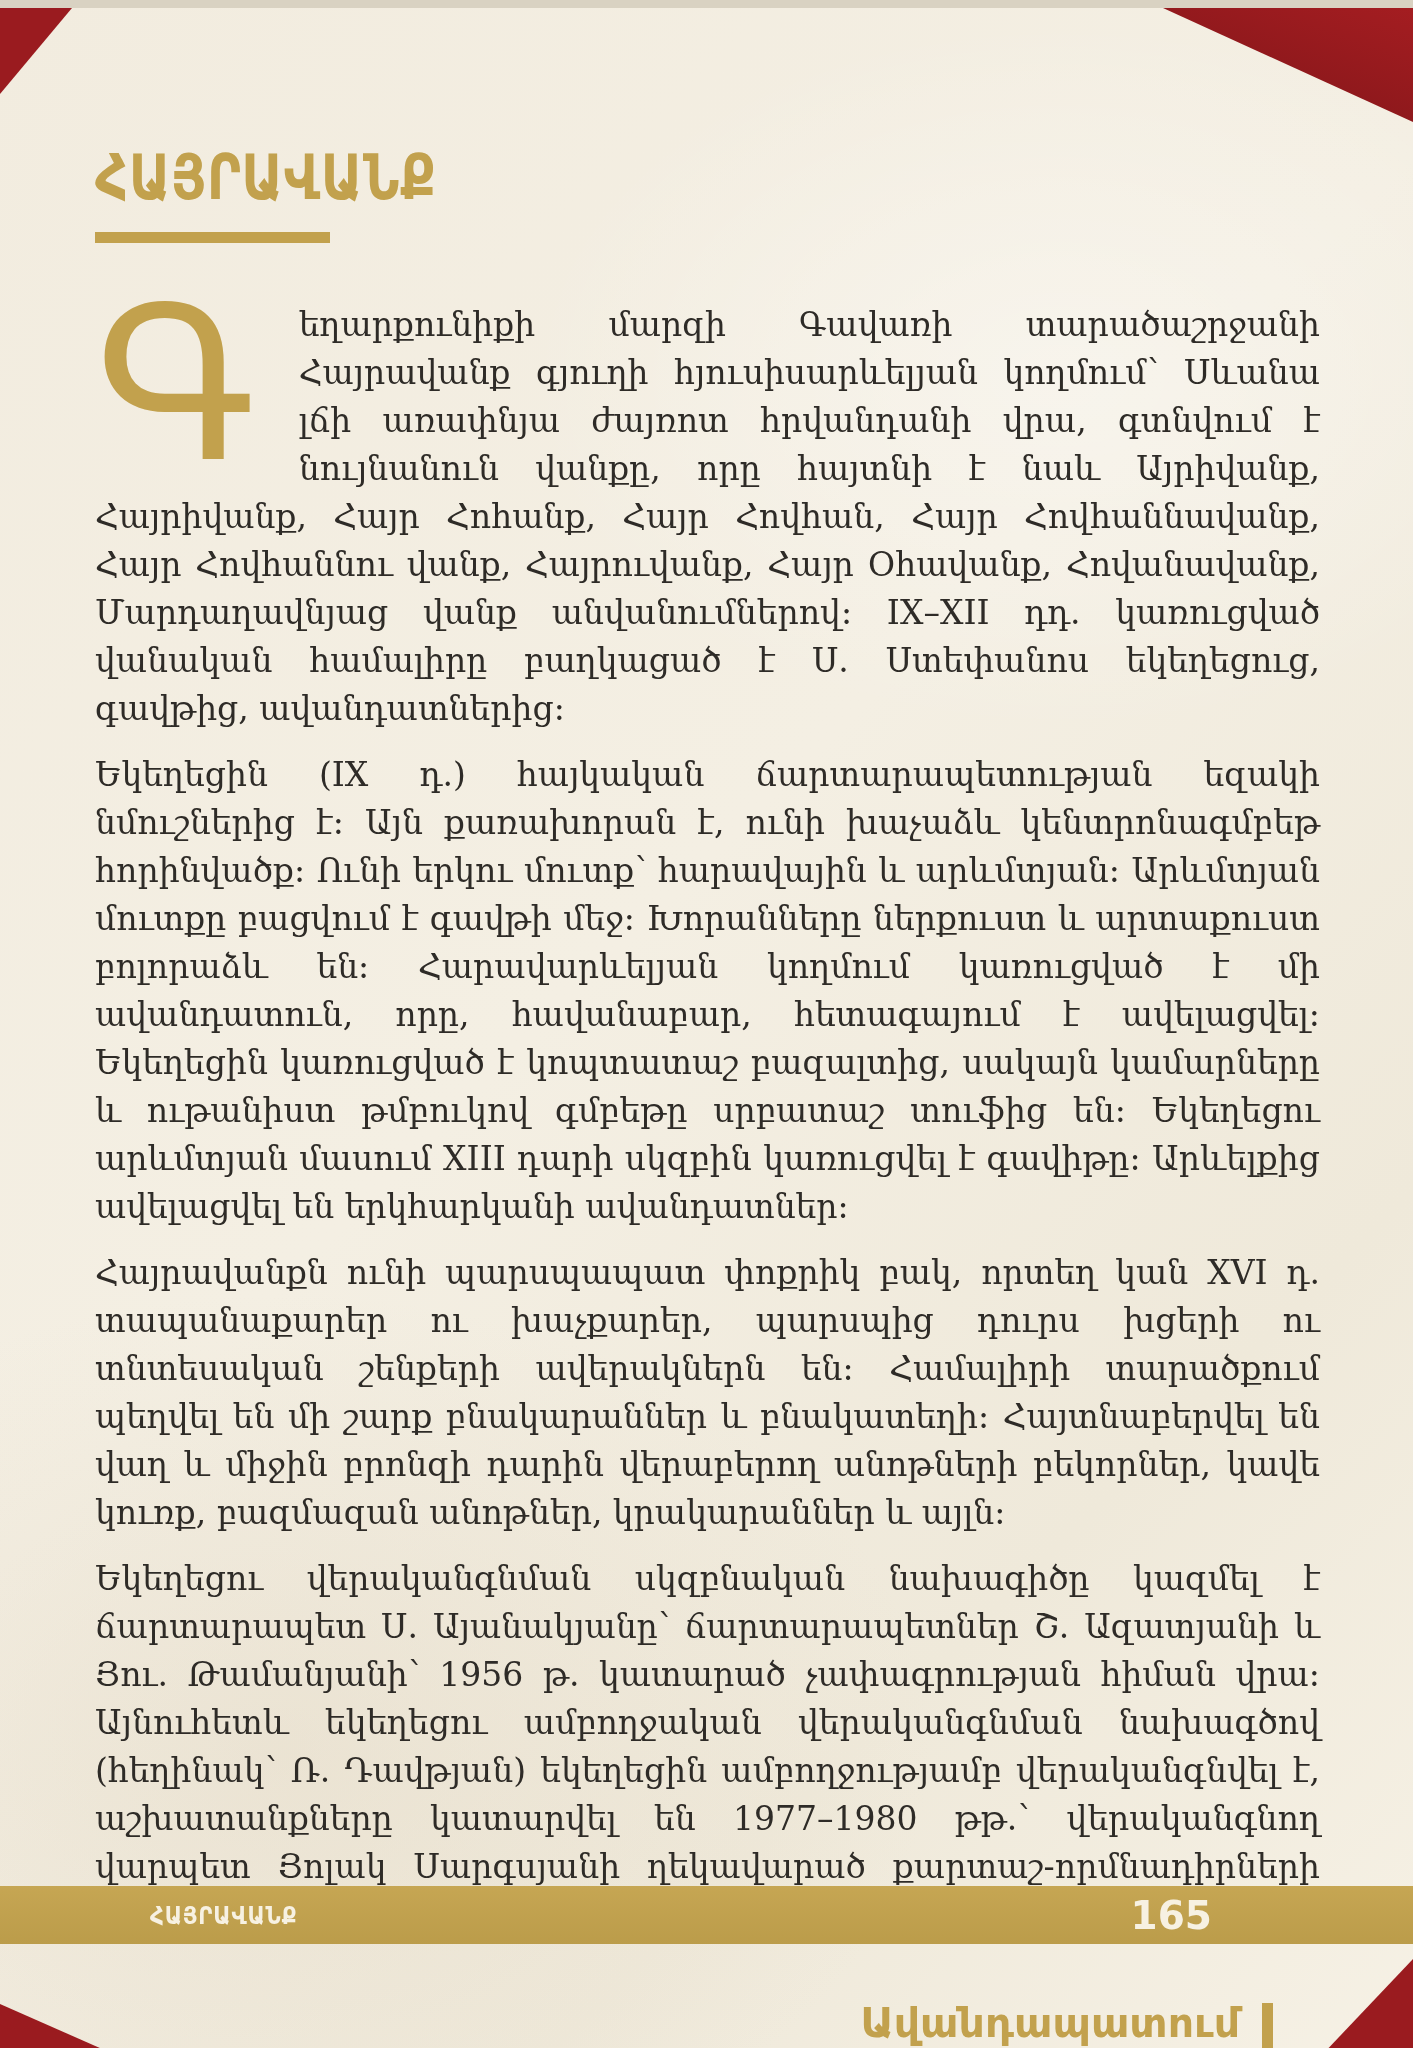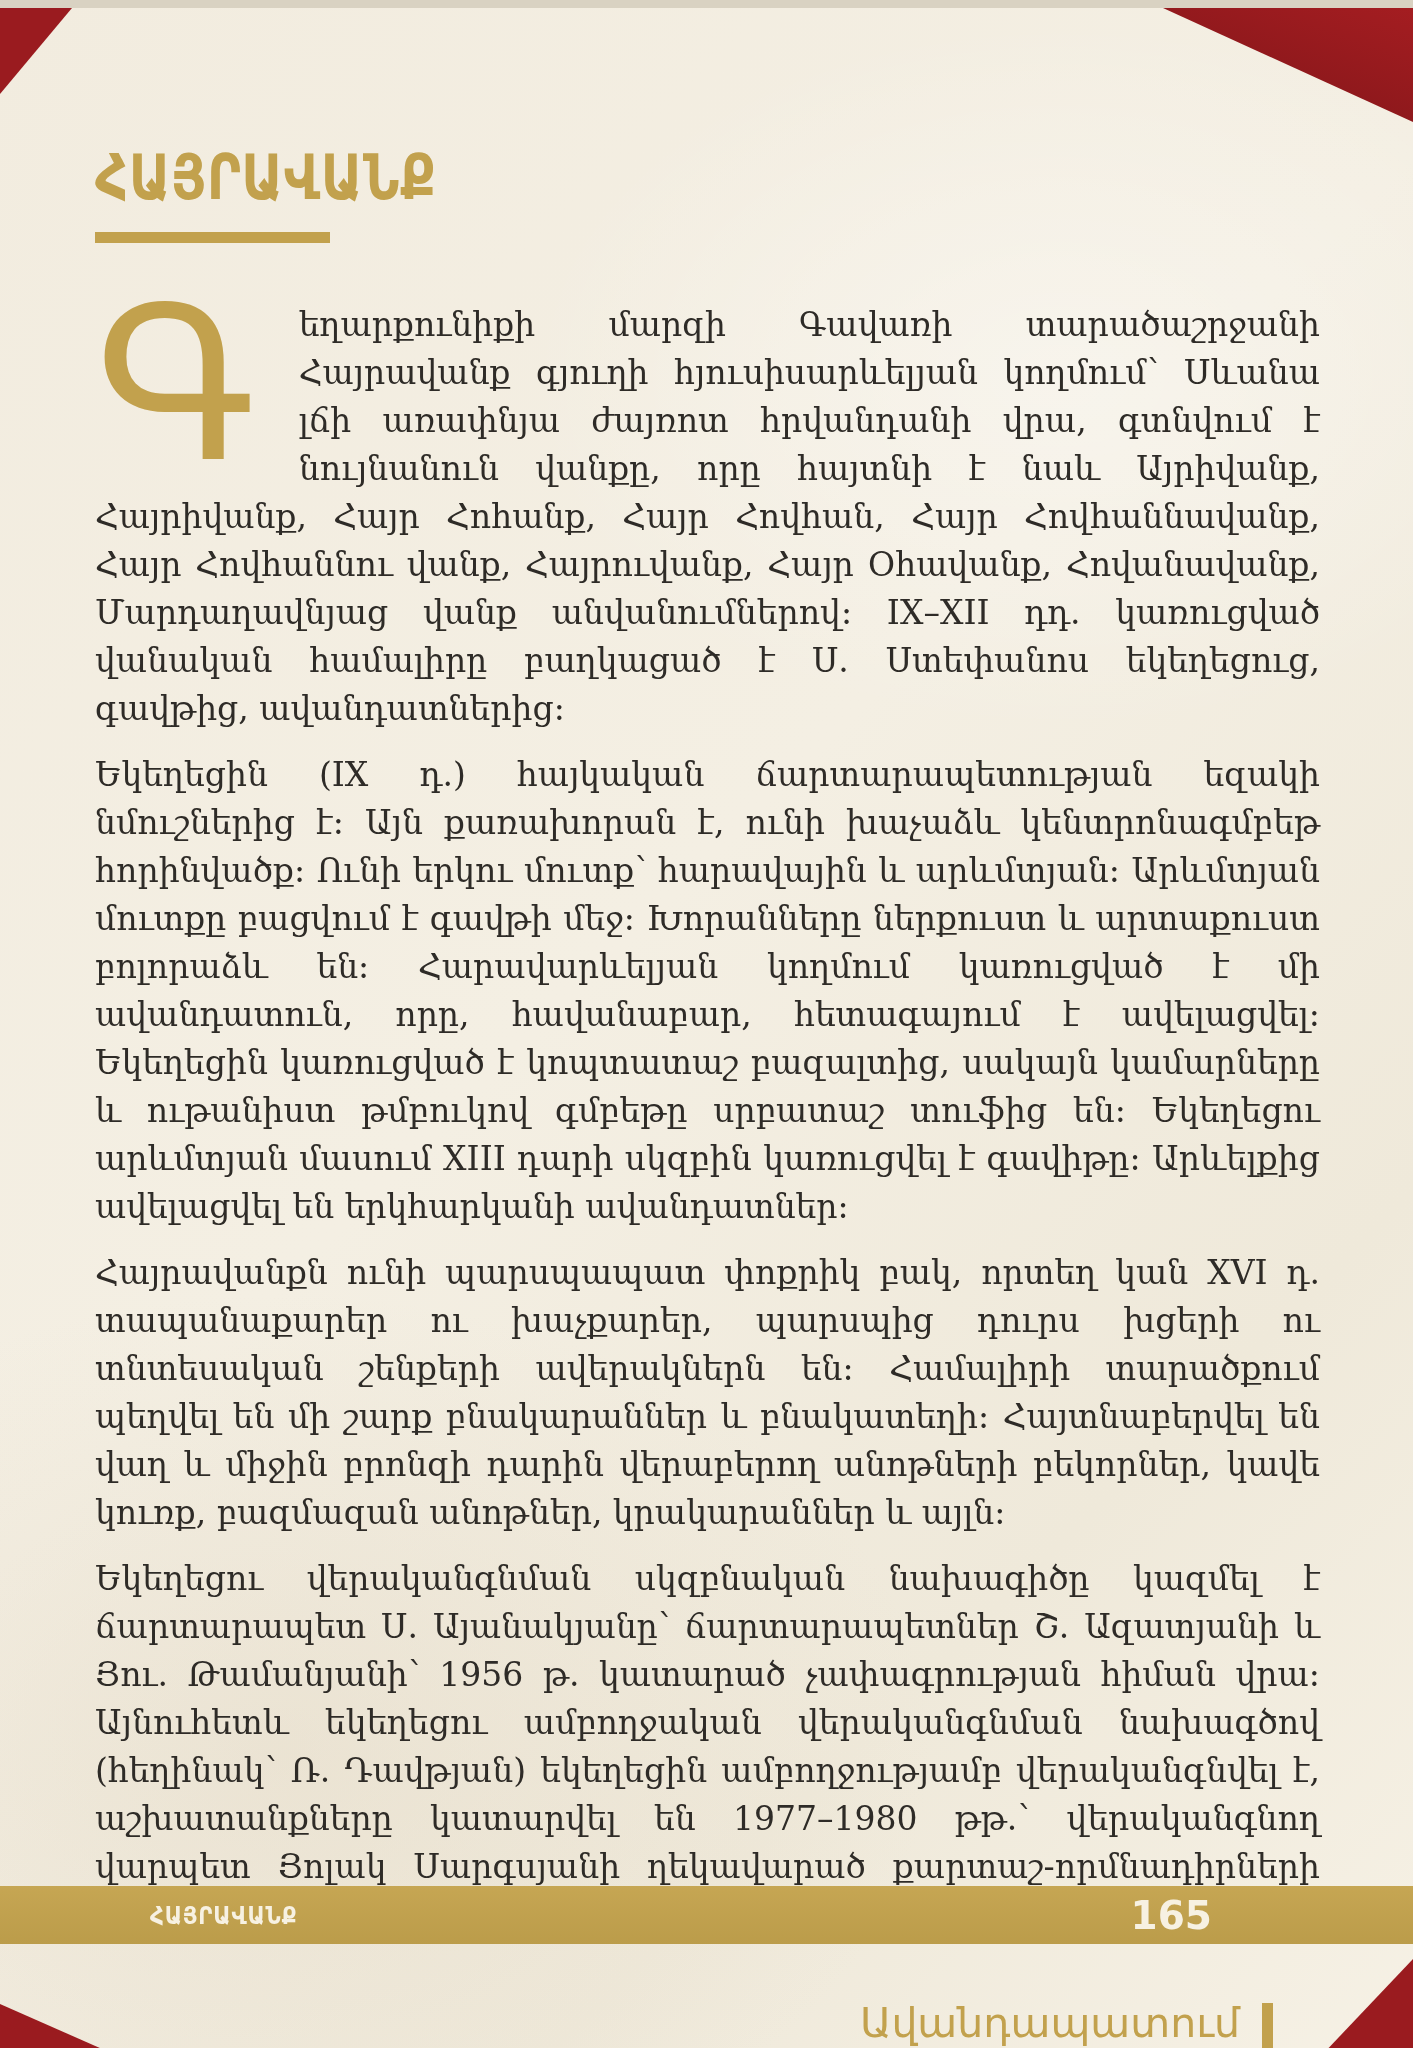--- a/index.html
+++ b/index.html
@@ -68,21 +68,21 @@
     font-size: 212px;
     line-height: 150px;
     height: 148px;
     color: #c2a14d;
     margin: 10px 44px 0 0;
   }
 
   .legend-section { position: relative; margin-top: 60px; }
   .legend-heading {
     font-family: "DejaVu Sans", sans-serif;
-    font-weight: normal;
+    font-weight: bold;
     font-size: 41px;
     line-height: 48px;
     color: #c2a14d;
     text-align: right;
     padding-right: 80px;
   }
   .legend-bar {
     position: absolute;
     top: 4px;
     right: 47px;

